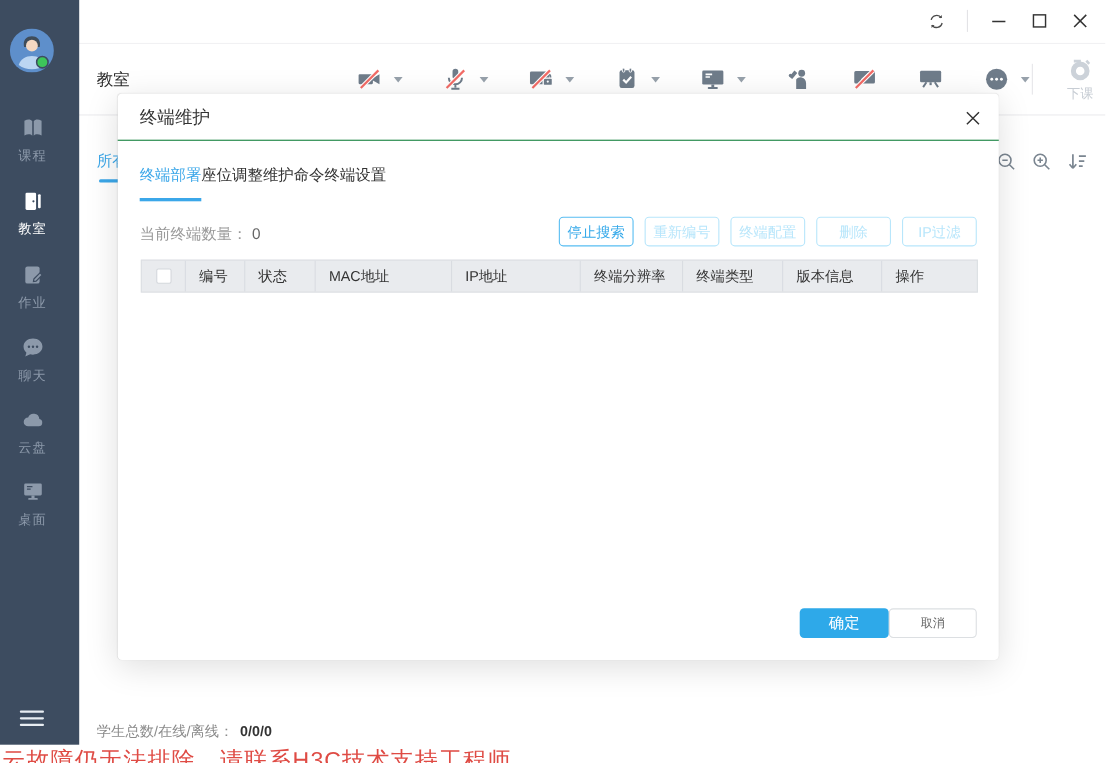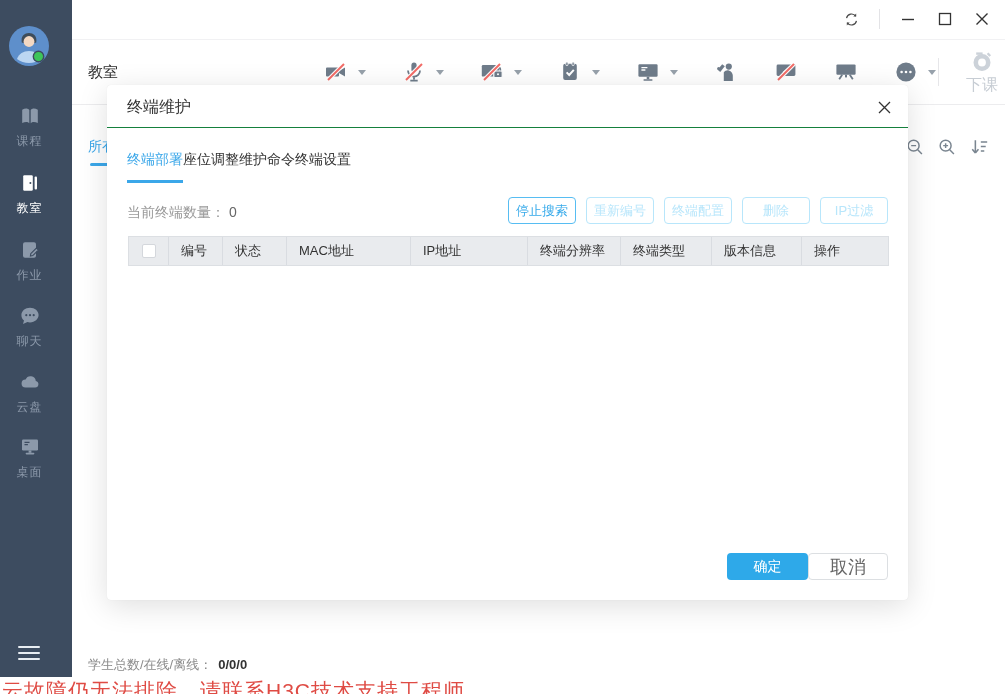--- a/index.html
+++ b/index.html
@@ -22,21 +22,21 @@
   .hamburger { position:absolute; left:18px; bottom:13px; width:22px; cursor:pointer; }
   .hamburger i { display:block; height:2px; background:#e8edf2; margin:4px 0; border-radius:1px; }
   
   .header { position:absolute; left:59px; top:40px; width:946px; height:65px; background:#fff; border-bottom:1px solid #ececee; z-index:2; }
   .page-title { position:absolute; left:29px; top:23px; font-size:15px; color:#2b2b2b; }
   .toolbar { position:absolute; left:265px; top:12px; height:40px; display:flex; align-items:center; }
   .tb-group { display:flex; align-items:center; margin-right:36px; cursor:pointer; }
   .tb-caret { width:0; height:0; border-left:4px solid transparent; border-right:4px solid transparent; border-top:5px solid #97a1ab; margin-left:10px; }
   .tb-divider { width:1px; height:28px; background:#e6e6e9; margin:0 18px 0 2px; }
   .dismiss { display:flex; flex-direction:column; align-items:center; width:50px; cursor:pointer; }
-  .dismiss-label { font-size:16px; color:#c7cdd4; margin-top:2px; }
+  .dismiss-label { font-size:12px; color:#c7cdd4; margin-top:2px; }
   
   .bg-tab { position:absolute; left:88px; top:138px; font-size:14px; color:#3ba7e9; z-index:1; cursor:pointer; }
   .bg-tab::after { content:""; display:block; width:24px; height:3px; background:#3ba7e9; border-radius:2px; margin:7px auto 0; }
   .bg-tools { position:absolute; top:137px; right:16px; display:flex; align-items:center; gap:12px; z-index:1; }
   .bg-tools .tool { width:20px; height:20px; cursor:pointer; }
   
   .modal { position:absolute; left:107px; top:85px; width:801px; height:515px; background:#fff; border-radius:4px; z-index:10;
            box-shadow:0 6px 30px rgba(0,0,0,.13), 0 0 1px rgba(0,0,0,.1); }
   .modal-header { position:relative; height:43px; border-bottom:1px solid #15803d; }
   .modal-title { position:absolute; left:20px; top:12px; font-size:16px; color:#333; }
@@ -52,21 +52,21 @@
   .btn-action.enabled { border:1px solid #57bdf2; color:#35a9ea; cursor:pointer; }
   .btn-action.disabled { border:1px solid #b8e6fb; color:#b8e6fb; cursor:default; }
   .table-head { position:absolute; left:21px; top:151px; width:761px; height:30px; background:#e9ebee; border:1px solid #dcdfe3; display:flex; align-items:stretch; }
   .th { display:flex; align-items:center; padding-left:12px; font-size:13px; color:#333; border-right:1px solid #d9dce1; overflow:hidden; white-space:nowrap; }
   .th:last-child { border-right:none; }
   .th-check { width:40px; justify-content:center; padding-left:0; }
   .c1{width:54px;} .c2{width:64px;} .c3{width:124px;} .c4{width:117px;} .c5{width:93px;} .c6{width:91px;} .c7{width:90px;} .c8{flex:1;}
   .checkbox { width:14px; height:14px; background:#fff; border:1px solid #d4d7dc; border-radius:2px; cursor:pointer; }
   .modal-footer { position:absolute; right:20px; top:468px; display:flex; }
   .btn-ok { width:81px; height:27px; background:#2ea9e9; color:#fff; border:none; border-radius:4px; font-size:14px; display:flex; align-items:center; justify-content:center; cursor:pointer; }
-  .btn-cancel { width:80px; height:27px; background:#fff; color:#666; border:1px solid #dcdfe2; border-radius:4px; font-size:18px; display:flex; align-items:center; justify-content:center; cursor:pointer; }
+  .btn-cancel { width:80px; height:27px; background:#fff; color:#666; border:1px solid #dcdfe2; border-radius:4px; font-size:11px; display:flex; align-items:center; justify-content:center; cursor:pointer; }
   
   .statusbar { position:absolute; left:88px; top:656px; font-size:13px; z-index:1; }
   .status-label { color:#8a8a8a; }
   .status-value { color:#333; font-weight:bold; margin-left:6px; }
   .ticker { position:absolute; left:2px; top:677px; font-size:21px; color:#df4b44; white-space:nowrap; z-index:3; letter-spacing:1px; }
 </style>
 </head>
 <body>
 
 <div class="titlebar">

